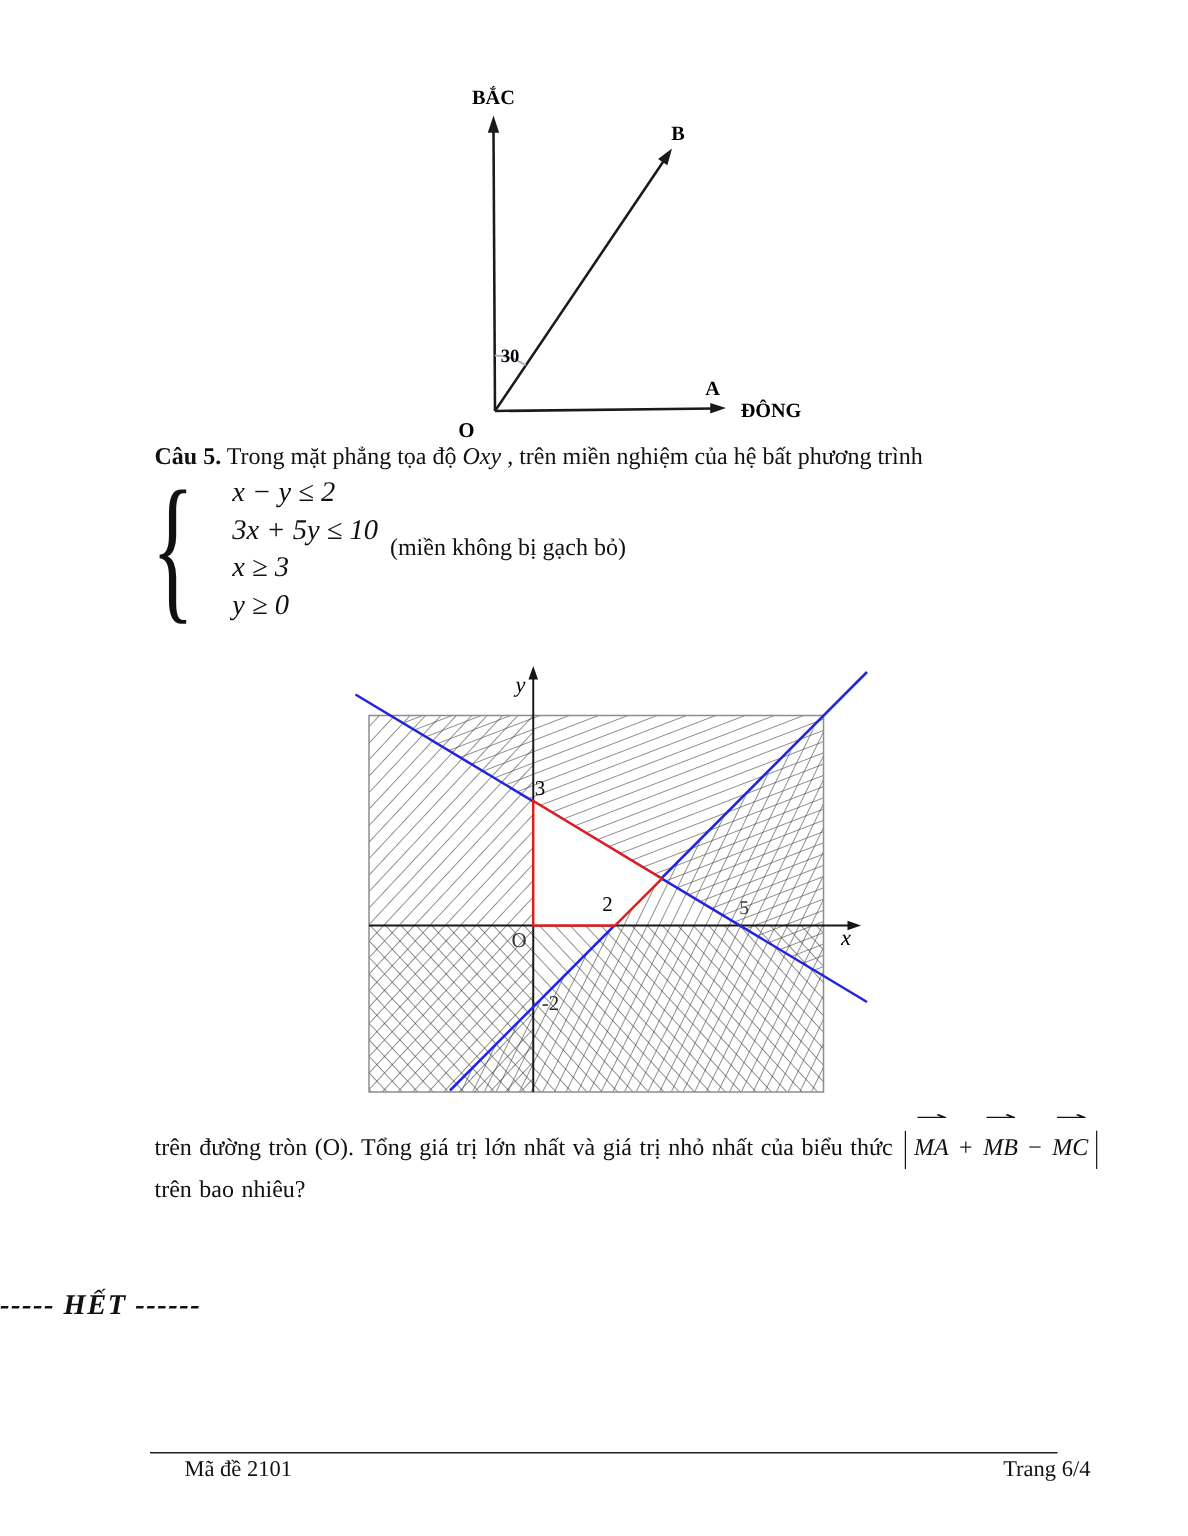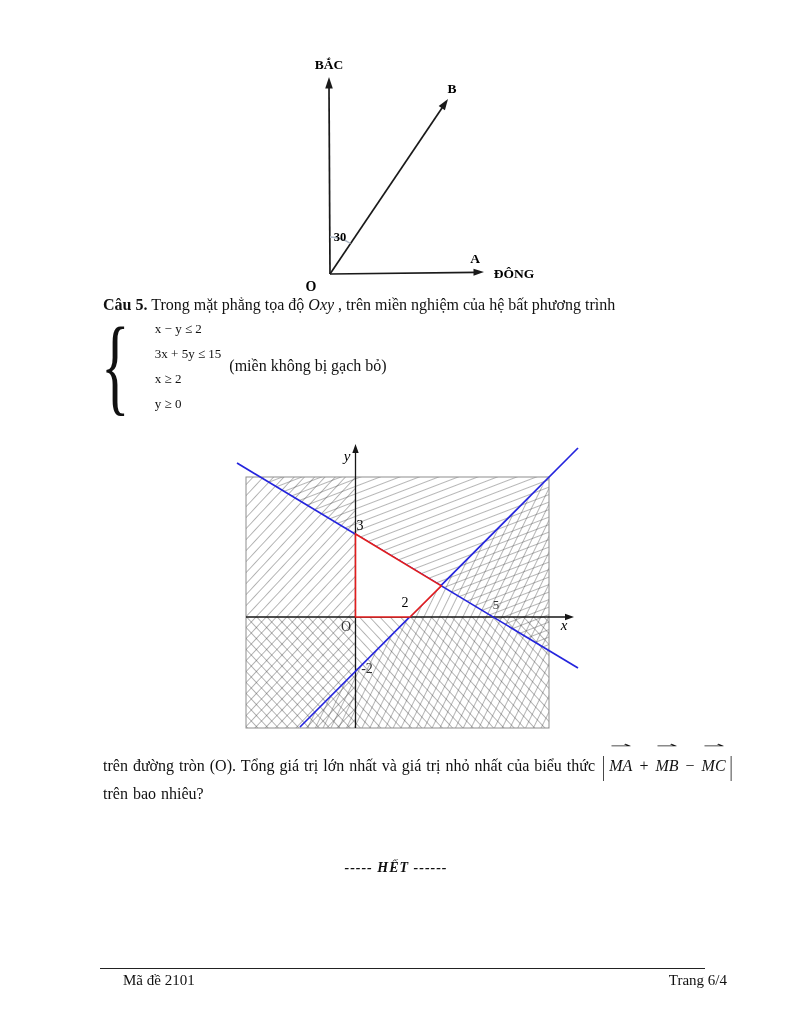--- a/index.html
+++ b/index.html
@@ -18,36 +18,36 @@
   .i{font-style:italic;margin-top:24px;}
   .body-text{font-size:16px;line-height:26px;white-space:nowrap;}
   
   .system{display:flex;align-items:center;}
   .brace-wrap{height:104px;display:flex;align-items:center;overflow:visible;}
   .brace{
     font-size:108px;line-height:104px;font-weight:400;
     transform:scaleX(0.55);transform-origin:left center;display:inline-block;
   }
   .sys-rows{margin-left:2px;}
-  .sys-rows div{font-size:13px;line-height:25px;}
+  .sys-rows div{font-size:19px;line-height:25px;font-style:italic;}
   .sys-note{font-size:16px;margin-left:8px;font-style:normal;}
   
   .q6line{font-size:16px;line-height:28px;white-space:nowrap;word-spacing:1px;}
   .vec{position:relative;display:inline-block;font-style:italic;margin:0 2px;padding-top:2px;}
   .vec-arrow{
     position:absolute;top:-9px;left:50%;
     transform:translateX(-50%) scaleX(2.6);
     font-size:10px;font-style:normal;line-height:10px;
   }
   .abs-bar{display:inline-block;transform:scaleY(1.75);font-style:normal;margin:0 2px;}
   .sqrt-expr{white-space:nowrap;}
   .sqrt-sign{font-style:normal;}
   .radicand{border-top:1.4px solid #000;padding:0 1px;font-style:normal;}
   
-  .end-line{width:792px;text-align:center;font-size:14px;font-weight:bold;font-style:italic;letter-spacing:1px;}
+  .end-line{width:792px;font-size:19px;font-weight:bold;font-style:italic;letter-spacing:1px;}
   .footer-rule{border-top:1.5px solid #222;}
   .footer-text{font-size:15px;}
   svg text{font-family:"Liberation Serif", serif;}
 </style>
 </head>
 <body>
 
 <div class="page">
 
   <svg class="abs" style="left:228px;top:46px;" width="330" height="254" viewBox="228 46 330 254">
@@ -72,22 +72,22 @@
   </svg>
 
   <div class="abs body-text" style="left:103px;top:292px;width:640px;"><span class="b">Câu 5.</span><span> Trong mặt phẳng tọa độ </span><span class="i">Oxy</span><span> , trên miền nghiệm  của hệ bất phương trình</span></div>
 
   <div class="abs system" style="left:101px;top:314px;">
     <div class="brace-wrap">
         <span class="brace">{</span>
       </div>
     <div class="sys-rows">
       <div>x − y ≤ 2</div>
-      <div>3x + 5y ≤ 15</div>
-      <div>x ≥ 2</div>
+      <div>3x + 5y ≤ 10</div>
+      <div>x ≥ 3</div>
       <div>y ≥ 0</div>
     </div>
     <span class="sys-note">(miền không bị gạch bỏ)</span>
   </div>
 
 
   <svg class="abs" style="left:228px;top:440px;" width="360" height="298" viewBox="228 440 360 298">
     <defs>
       <pattern id="h1" patternUnits="userSpaceOnUse" width="7.5" height="7.5" patternTransform="rotate(-47)">
         <line x1="0" y1="0" x2="7.5" y2="0" stroke="#3d3d3d" stroke-width="0.75"></line>

